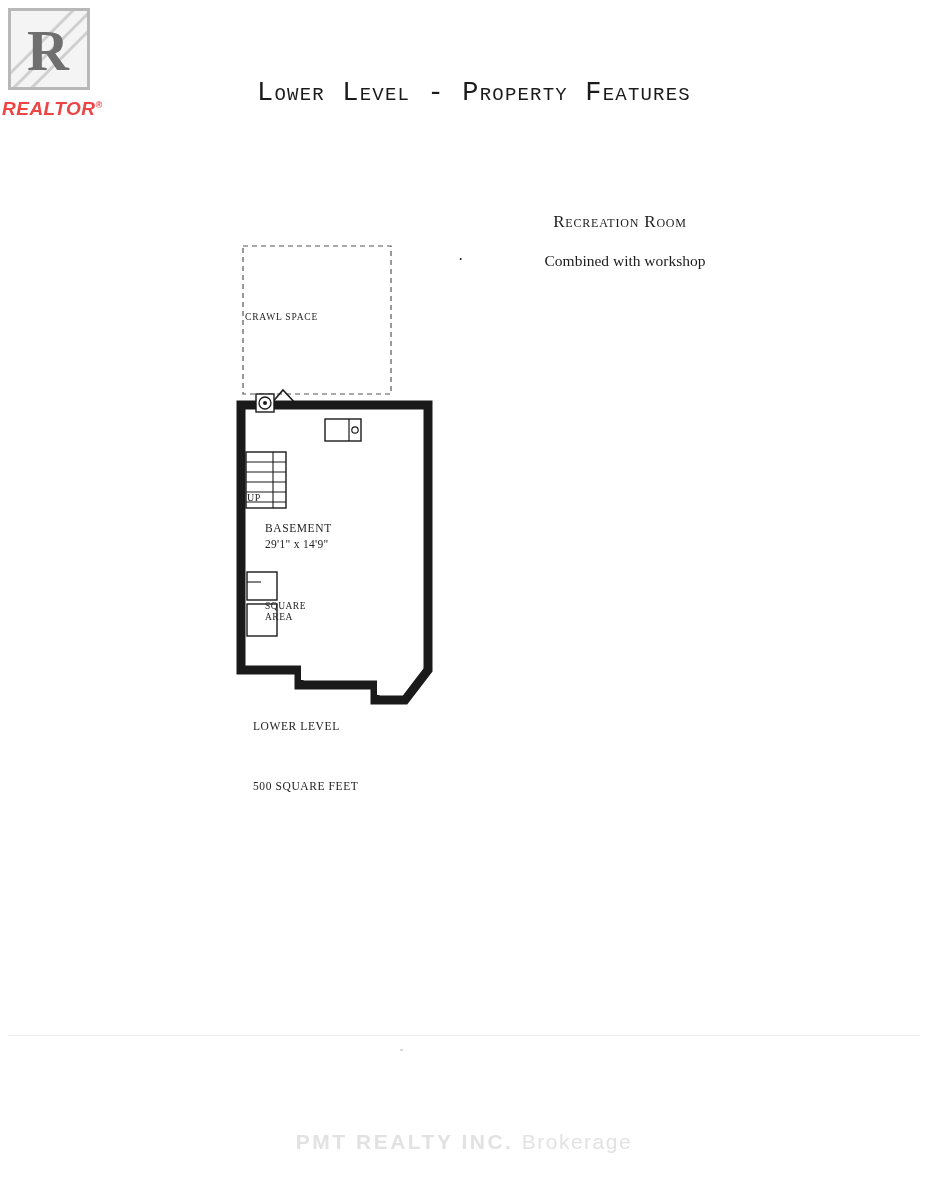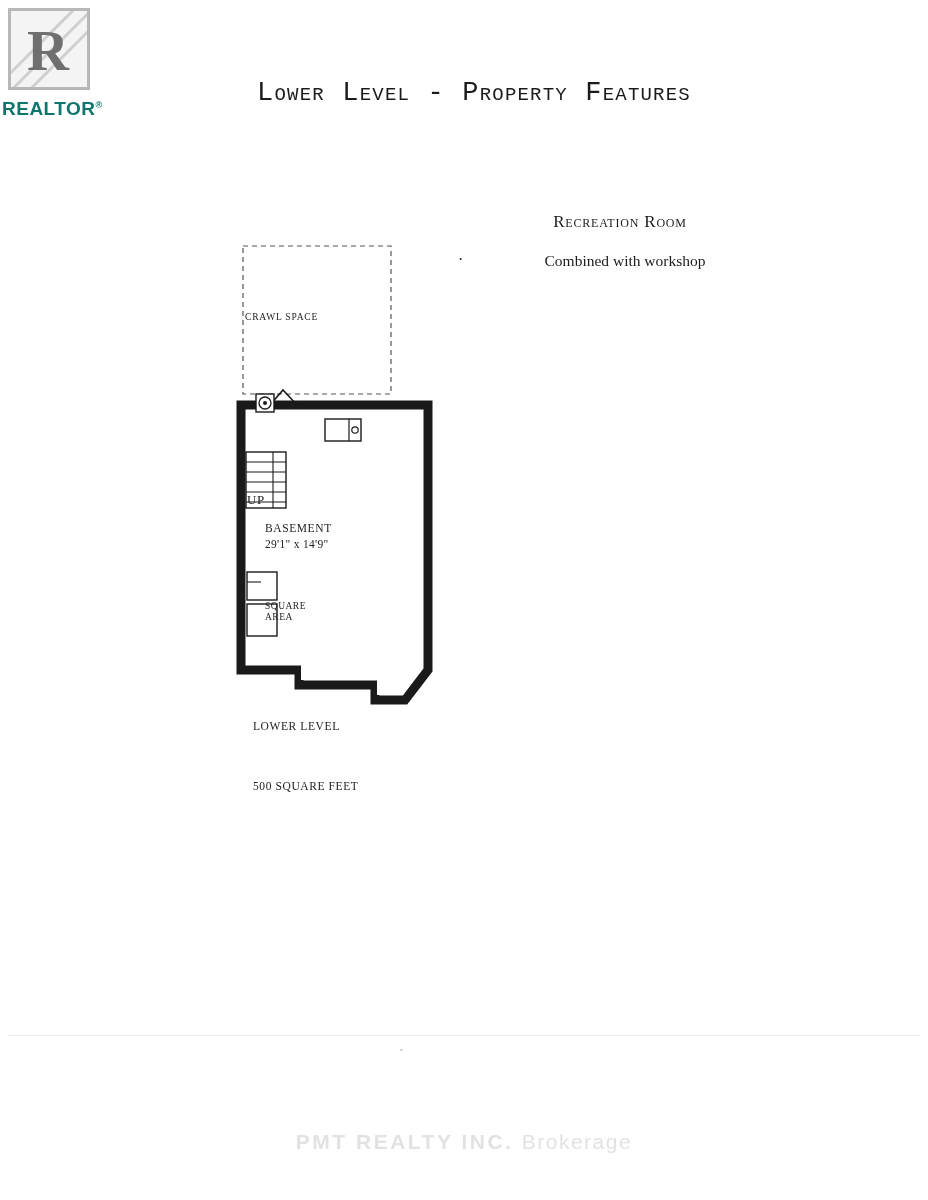--- a/index.html
+++ b/index.html
@@ -56,21 +56,22 @@
   #realtor-logo .mark .s2 { left: -19px; top: 38px; }
   #realtor-logo .mark .s3 { left: -19px; top: 56px; }
   #realtor-logo .word {
     position: absolute;
     left: 2px;
     top: 98px;
     font-family: "Liberation Sans", sans-serif;
     font-size: 19px;
     font-weight: bold;
     letter-spacing: 0.5px;
-    color: #0f766e;
+    color: #ef4444;
+    font-style: italic;
   }
   #realtor-logo .reg {
     font-size: 9px;
     vertical-align: super;
   }
 
   
   #page-title {
     position: absolute;
     left: 0;
@@ -139,21 +140,21 @@
     color: #232323;
     text-align: left;
     white-space: nowrap;
   }
   #lbl-crawl {
     left: 20px;   top: 82px;  width: 145px;
     font-size: 9.5px; letter-spacing: 0.8px;
   }
   #lbl-up {
     left: 22px;   top: 262px; width: 30px;
-    font-size: 13px; letter-spacing: 0.5px;
+    font-size: 10px; letter-spacing: 0.5px;
   }
   #lbl-basement {
     left: 40px;   top: 292px; width: 150px;
     font-size: 11.5px; letter-spacing: 0.6px;
   }
   #lbl-basement-dim {
     left: 40px;   top: 308px; width: 150px;
     font-size: 11.5px; letter-spacing: 0.3px;
   }
   #lbl-laundry {

